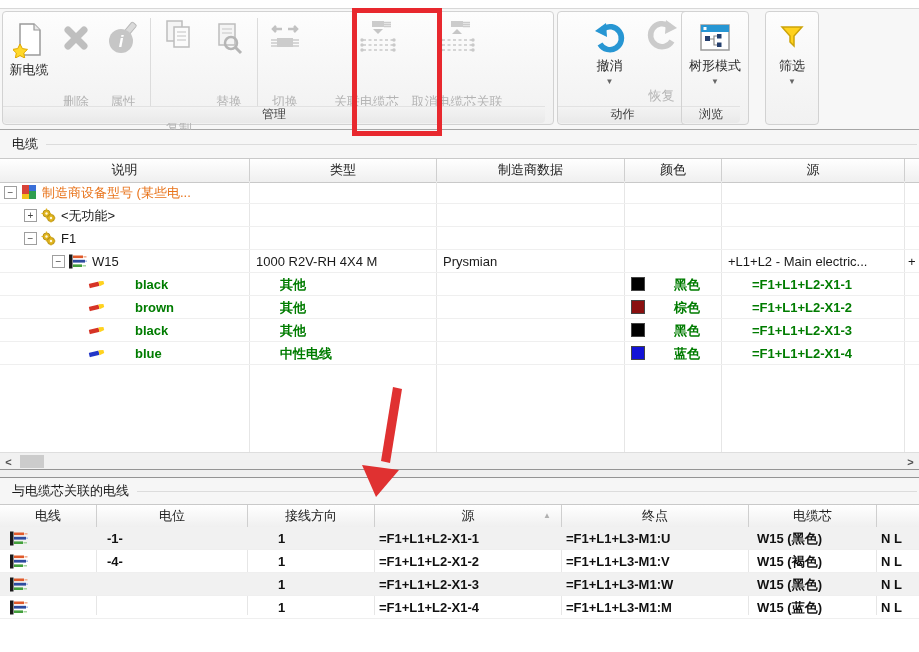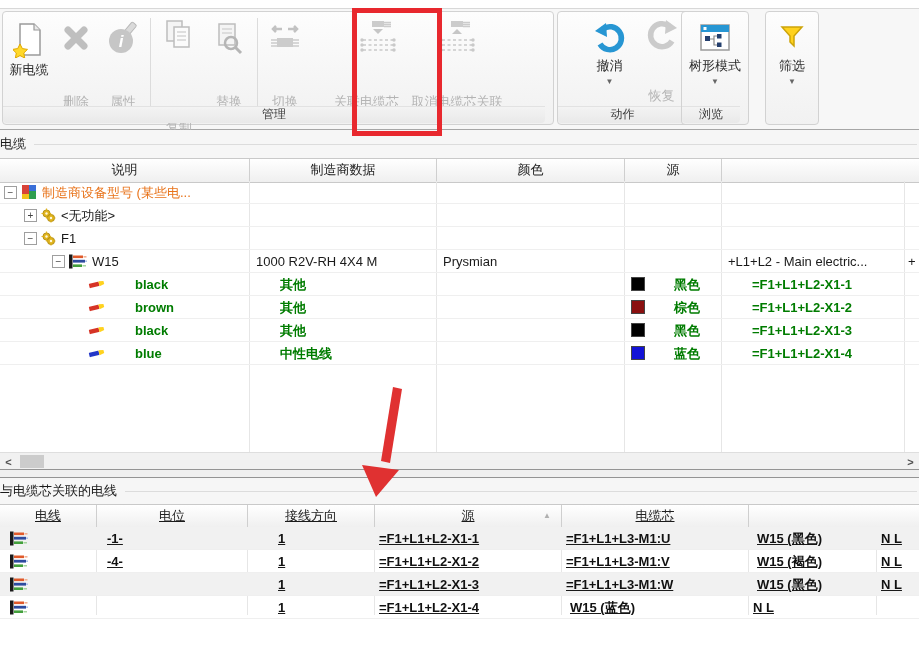--- a/index.html
+++ b/index.html
@@ -21,31 +21,31 @@
   .rlabel{font-size:13px;line-height:16px;white-space:nowrap;color:#2b2b2b;}
   .rbtn.disabled .rlabel{color:#b4b4b4;margin-top:36px;}
   .rcaret{font-size:8px;color:#666;line-height:10px;margin-top:3px;}
   .rbtn.disabled .rcaret{color:#c4c4c4;}
   .rsep{width:1px;background:#dcdcdc;margin:4px 3px;}
 
   .hl-rect{position:absolute;left:352px;top:8px;width:80px;height:118px;border:5px solid #e8282e;z-index:50;}
 
   
   .ptitle{position:absolute;left:0;width:919px;display:flex;align-items:center;background:#f6f6f6;}
-  .ptitle .ptext{font-size:13px;margin-left:0;white-space:nowrap;font-family:Liberation Serif, serif;}
+  .ptitle .ptext{font-size:13px;margin-left:12px;white-space:nowrap;font-family:Liberation Serif, serif;}
   .ptitle .prule{flex:1;height:1px;background:#dcdcdc;margin:0 2px 0 8px;}
 
   .thead{position:absolute;left:0;width:919px;height:23px;border-top:1px solid #c9c9c9;border-bottom:1px solid #c9c9c9;
          background:linear-gradient(#ffffff,#efefef);}
   .hcell{position:relative;text-align:center;font-size:13px;line-height:21px;border-right:1px solid #cfcfcf;
          overflow:hidden;white-space:nowrap;color:#222;}
   .sorticon{position:absolute;right:10px;top:6px;font-size:8px;color:#b0b0b0;line-height:9px;}
 
   .cables-grid{display:grid;grid-template-columns:250px 187px 188px 97px 183px 14px;}
-  .wires-grid{display:grid;grid-template-columns:97px 151px 127px 187px 187px 128px 42px;text-decoration:underline;}
+  .wires-grid{display:grid;grid-template-columns:97px 151px 127px 187px 187px 128px 42px;}
 
   .tbody{position:absolute;left:0;width:919px;overflow:hidden;}
   .colline{position:absolute;top:0;bottom:0;width:1px;background:#e6e6e6;}
   .trow{position:relative;height:22px;border-bottom:1px solid #efefef;}
   .trow.stripe{background:#f1f1f1;}
   .tcell{font-size:13px;line-height:21px;white-space:nowrap;overflow:hidden;display:flex;align-items:center;}
   .green{color:#007c00;font-weight:bold;padding-left:24px;}
   .orange{color:#e8731a;}
   .boldtxt{font-weight:bold;color:#111;}
   .expander{display:inline-flex;align-items:center;justify-content:center;width:11px;height:11px;
@@ -257,20 +257,21 @@
 
   <div class="hl-rect"></div>
 
   <div class="ptitle" style="top:130px;height:28px;">
     <span class="ptext">电缆</span>
     <span class="prule"></span>
   </div>
 
   <div class="thead cables-grid" style="top:158px;">
     <div class="hcell">说明</div>
+    <div class="hcell">类型</div>
     <div class="hcell">制造商数据</div>
     <div class="hcell">颜色</div>
     <div class="hcell">源</div>
     <div class="hcell" style="border-right:none;"></div>
   </div>
 
   <div class="tbody" id="cables-body" style="top:181px;height:271px;">
     <div class="colline" style="left:249px;"></div>
     <div class="colline" style="left:436px;"></div>
     <div class="colline" style="left:624px;"></div>
@@ -529,20 +530,21 @@
   </div>
 
   <div class="thead wires-grid" style="top:504px;">
     <div class="hcell">电线</div>
     <div class="hcell">电位</div>
     <div class="hcell">接线方向</div>
     <div class="hcell">
       <span>源</span>
       <span class="sorticon">▲</span>
     </div>
+    <div class="hcell">终点</div>
     <div class="hcell">电缆芯</div>
     <div class="hcell" style="border-right:none;"></div>
   </div>
 
   <div class="tbody" id="wires-body" style="top:527px;height:125px;">
     <div class="colline" style="left:96px;height:88px;bottom:auto;"></div>
     <div class="colline" style="left:247px;height:88px;bottom:auto;"></div>
     <div class="colline" style="left:374px;height:88px;bottom:auto;"></div>
     <div class="colline" style="left:561px;height:88px;bottom:auto;"></div>
     <div class="colline" style="left:748px;height:88px;bottom:auto;"></div>
@@ -662,20 +664,23 @@
         </div>
         <div class="tcell" style="padding-left: 10px;">
           <span class="boldtxt"></span>
         </div>
         <div class="tcell" style="padding-left: 30px;">
           <span class="boldtxt">1</span>
         </div>
         <div class="tcell" style="padding-left: 4px;">
           <span class="boldtxt">=F1+L1+L2-X1-4</span>
         </div>
+        <div class="tcell" style="padding-left: 4px;">
+          <span class="boldtxt">=F1+L1+L3-M1:M</span>
+        </div>
         <div class="tcell" style="padding-left: 8px;">
           <span class="boldtxt">W15 (蓝色)</span>
         </div>
         <div class="tcell" style="padding-left: 4px;">
           <span class="boldtxt">N L</span>
         </div>
       </div>
     </div>
 
   <svg class="overlay">

